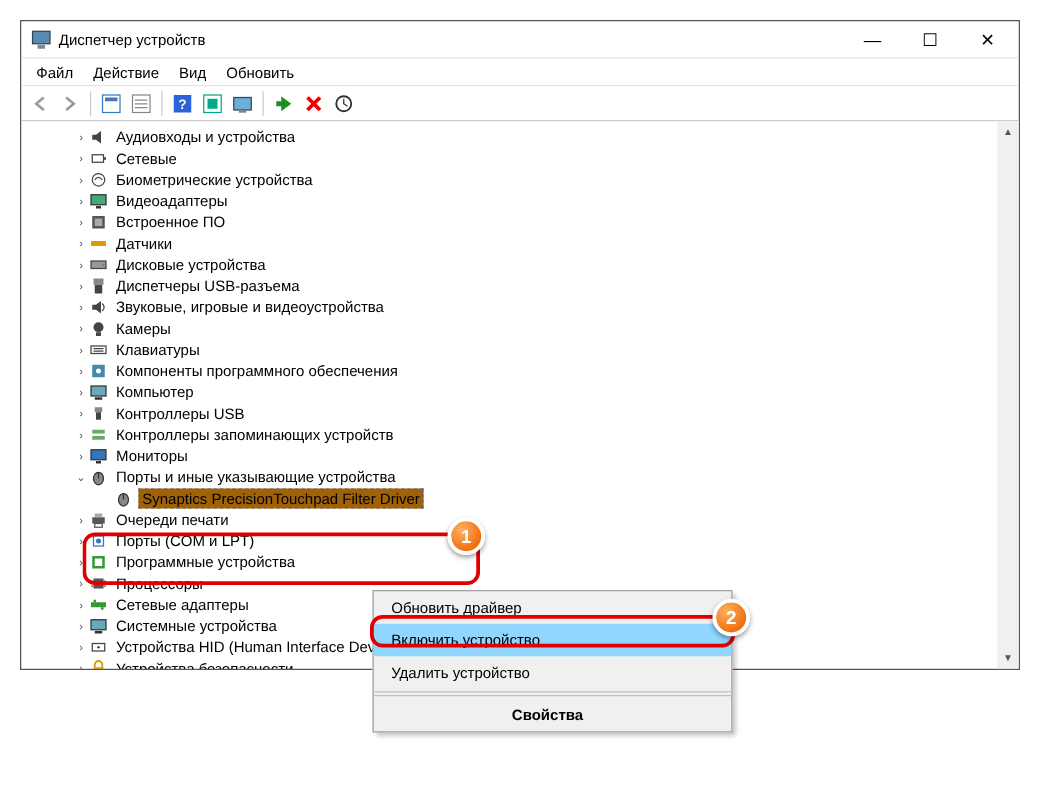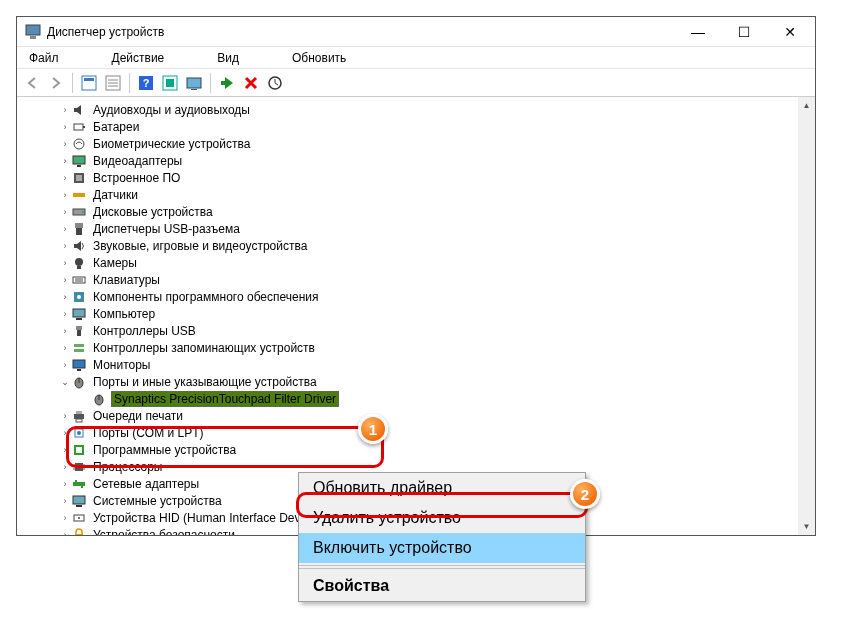--- a/index.html
+++ b/index.html
@@ -2,37 +2,37 @@
 <html><head>
 <meta charset="utf-8">
 <style>
 * { box-sizing: border-box; margin: 0; padding: 0; font-family: 'Segoe UI', Tahoma, sans-serif; }
 body { background: #fff; width: 842px; height: 632px; overflow: hidden; position: relative; }
 .window { border: 1px solid #555; width: 800px; height: 520px; margin: 16px; background: #fff; display: flex; flex-direction: column; }
 .titlebar { height: 30px; display: flex; align-items: center; padding: 0 2px; border-bottom: 1px solid #e5e5e5; }
 .titlebar .app-icon { width: 16px; height: 16px; margin: 0 6px; }
 .titlebar .title { font-size: 12px; flex: 1; }
 .titlebar .btn { width: 46px; height: 30px; display: flex; align-items: center; justify-content: center; font-size: 14px; }
-.menubar { display: flex; height: 22px; align-items: center; padding: 0 4px; border-bottom: 1px solid #e5e5e5; gap: 37px; }
+.menubar { display: flex; height: 22px; align-items: center; padding: 0 4px; border-bottom: 1px solid #e5e5e5; }
 .menubar .menu-item { font-size: 12px; padding: 2px 8px; cursor: default; }
 .toolbar { height: 28px; display: flex; align-items: center; border-bottom: 1px solid #ccc; padding: 0 4px; gap: 2px; }
 .toolbar .sep { width: 1px; height: 20px; background: #ccc; margin: 0 3px; }
 .tb-btn { width: 22px; height: 22px; display: flex; align-items: center; justify-content: center; }
 .tree { flex: 1; overflow: auto; padding: 4px 0 4px 0; position: relative; }
 .tree-row { display: flex; align-items: center; height: 17px; font-size: 12px; white-space: nowrap; }
 .tree-row .expand { width: 12px; display: inline-flex; align-items: center; justify-content: center; font-size: 9px; color: #555; }
 .tree-row .icon { width: 16px; height: 16px; margin-right: 4px; display: inline-flex; align-items: center; justify-content: center; }
 .tree-row.depth-1 { padding-left: 42px; }
 .tree-row.depth-2 { padding-left: 62px; }
-.tree-row.selected .label { background: #4d7c0f; border: 1px dashed #666; padding: 0 2px; }
+.tree-row.selected .label { background: #a16207; border: 1px dashed #666; padding: 0 2px; }
 .label { padding: 0 2px; }
 .highlight-box-1 { position: absolute; border: 3px solid #e00000; border-radius: 10px; pointer-events: none; }
 .highlight-box-2 { position: absolute; border: 3px solid #e00000; border-radius: 10px; pointer-events: none; }
 .callout { position: absolute; width: 30px; height: 30px; border-radius: 50%; background: radial-gradient(circle at 35% 30%, #ffb060, #f07010 70%); border: 3px solid #fff; box-shadow: 0 2px 4px rgba(0,0,0,.4); color: #fff; font-weight: bold; font-size: 15px; display: flex; align-items: center; justify-content: center; pointer-events: none; }
-.context-menu { position: absolute; background: #f0f0f0; border: 1px solid #a0a0a0; box-shadow: 3px 3px 4px rgba(0,0,0,.25); font-size: 16px; }
+.context-menu { position: absolute; background: #f0f0f0; border: 1px solid #a0a0a0; box-shadow: 3px 3px 4px rgba(0,0,0,.25); font-size: 12px; }
 .context-menu .cm-item { padding: 6px 22px 6px 14px; }
 .context-menu .cm-item.active { background: #90d6fe; }
 .context-menu .cm-sep { height: 1px; background: #c0c0c0; margin: 2px 0; }
 .scroll-track { position: absolute; right: 0; top: 0; bottom: 0; width: 17px; background: #f0f0f0; }
 .scroll-arrow { width: 17px; height: 17px; display: flex; align-items: center; justify-content: center; font-size: 8px; color: #555; }
 </style>
 </head>
 <body>
 
 <div class="window">
@@ -127,31 +127,31 @@
       <div style="position:absolute;bottom:0;" class="scroll-arrow">▼</div>
     </div>
     <div id="tree-container">
         <div class="tree-row depth-1">
           <span class="expand">›</span>
           <span class="icon">
             <svg width="14" height="14">
               <path d="M2 5h3l4-3v10l-4-3H2z" fill="#444"></path>
             </svg>
           </span>
-          <span class="label">Аудиовходы и аудиовыходы</span>
+          <span class="label">Аудиовходы и устройства</span>
         </div>
         <div class="tree-row depth-1">
           <span class="expand">›</span>
           <span class="icon">
             <svg width="14" height="14">
               <rect x="2" y="4" width="9" height="6" fill="none" stroke="#444"></rect>
               <rect x="11" y="6" width="2" height="2" fill="#444"></rect>
             </svg>
           </span>
-          <span class="label">Батареи</span>
+          <span class="label">Сетевые</span>
         </div>
         <div class="tree-row depth-1">
           <span class="expand">›</span>
           <span class="icon">
             <svg width="14" height="14">
               <circle cx="7" cy="7" r="5" fill="none" stroke="#444"></circle>
               <path d="M4 7 Q7 3 10 7" fill="none" stroke="#444"></path>
             </svg>
           </span>
           <span class="label">Биометрические устройства</span>
@@ -391,23 +391,23 @@
           </span>
           <span class="label">Устройства безопасности</span>
         </div>
       </div>
   </div>
 
 </div>
 
 <div class="context-menu" style="left:298px;top:472px;width:288px;">
   <div class="cm-item">Обновить драйвер</div>
+  <div class="cm-item active">Включить устройство</div>
   <div class="cm-item">Удалить устройство</div>
-  <div class="cm-item active">Включить устройство</div>
   <div class="cm-sep"></div>
   <div class="cm-sep"></div>
-  <div class="cm-item" style="font-weight:bold;">Свойства</div>
+  <div class="cm-item" style="font-weight:bold;text-align:center;">Свойства</div>
 </div>
 
 <div class="highlight-box-1" style="left:66px;top:426px;width:318px;height:42px;"></div>
 <div class="highlight-box-2" style="left:296px;top:492px;width:292px;height:26px;"></div>
 <div class="callout" style="left:358px;top:414px;">1</div>
 <div class="callout" style="left:570px;top:479px;">2</div>
 
 </body></html>

